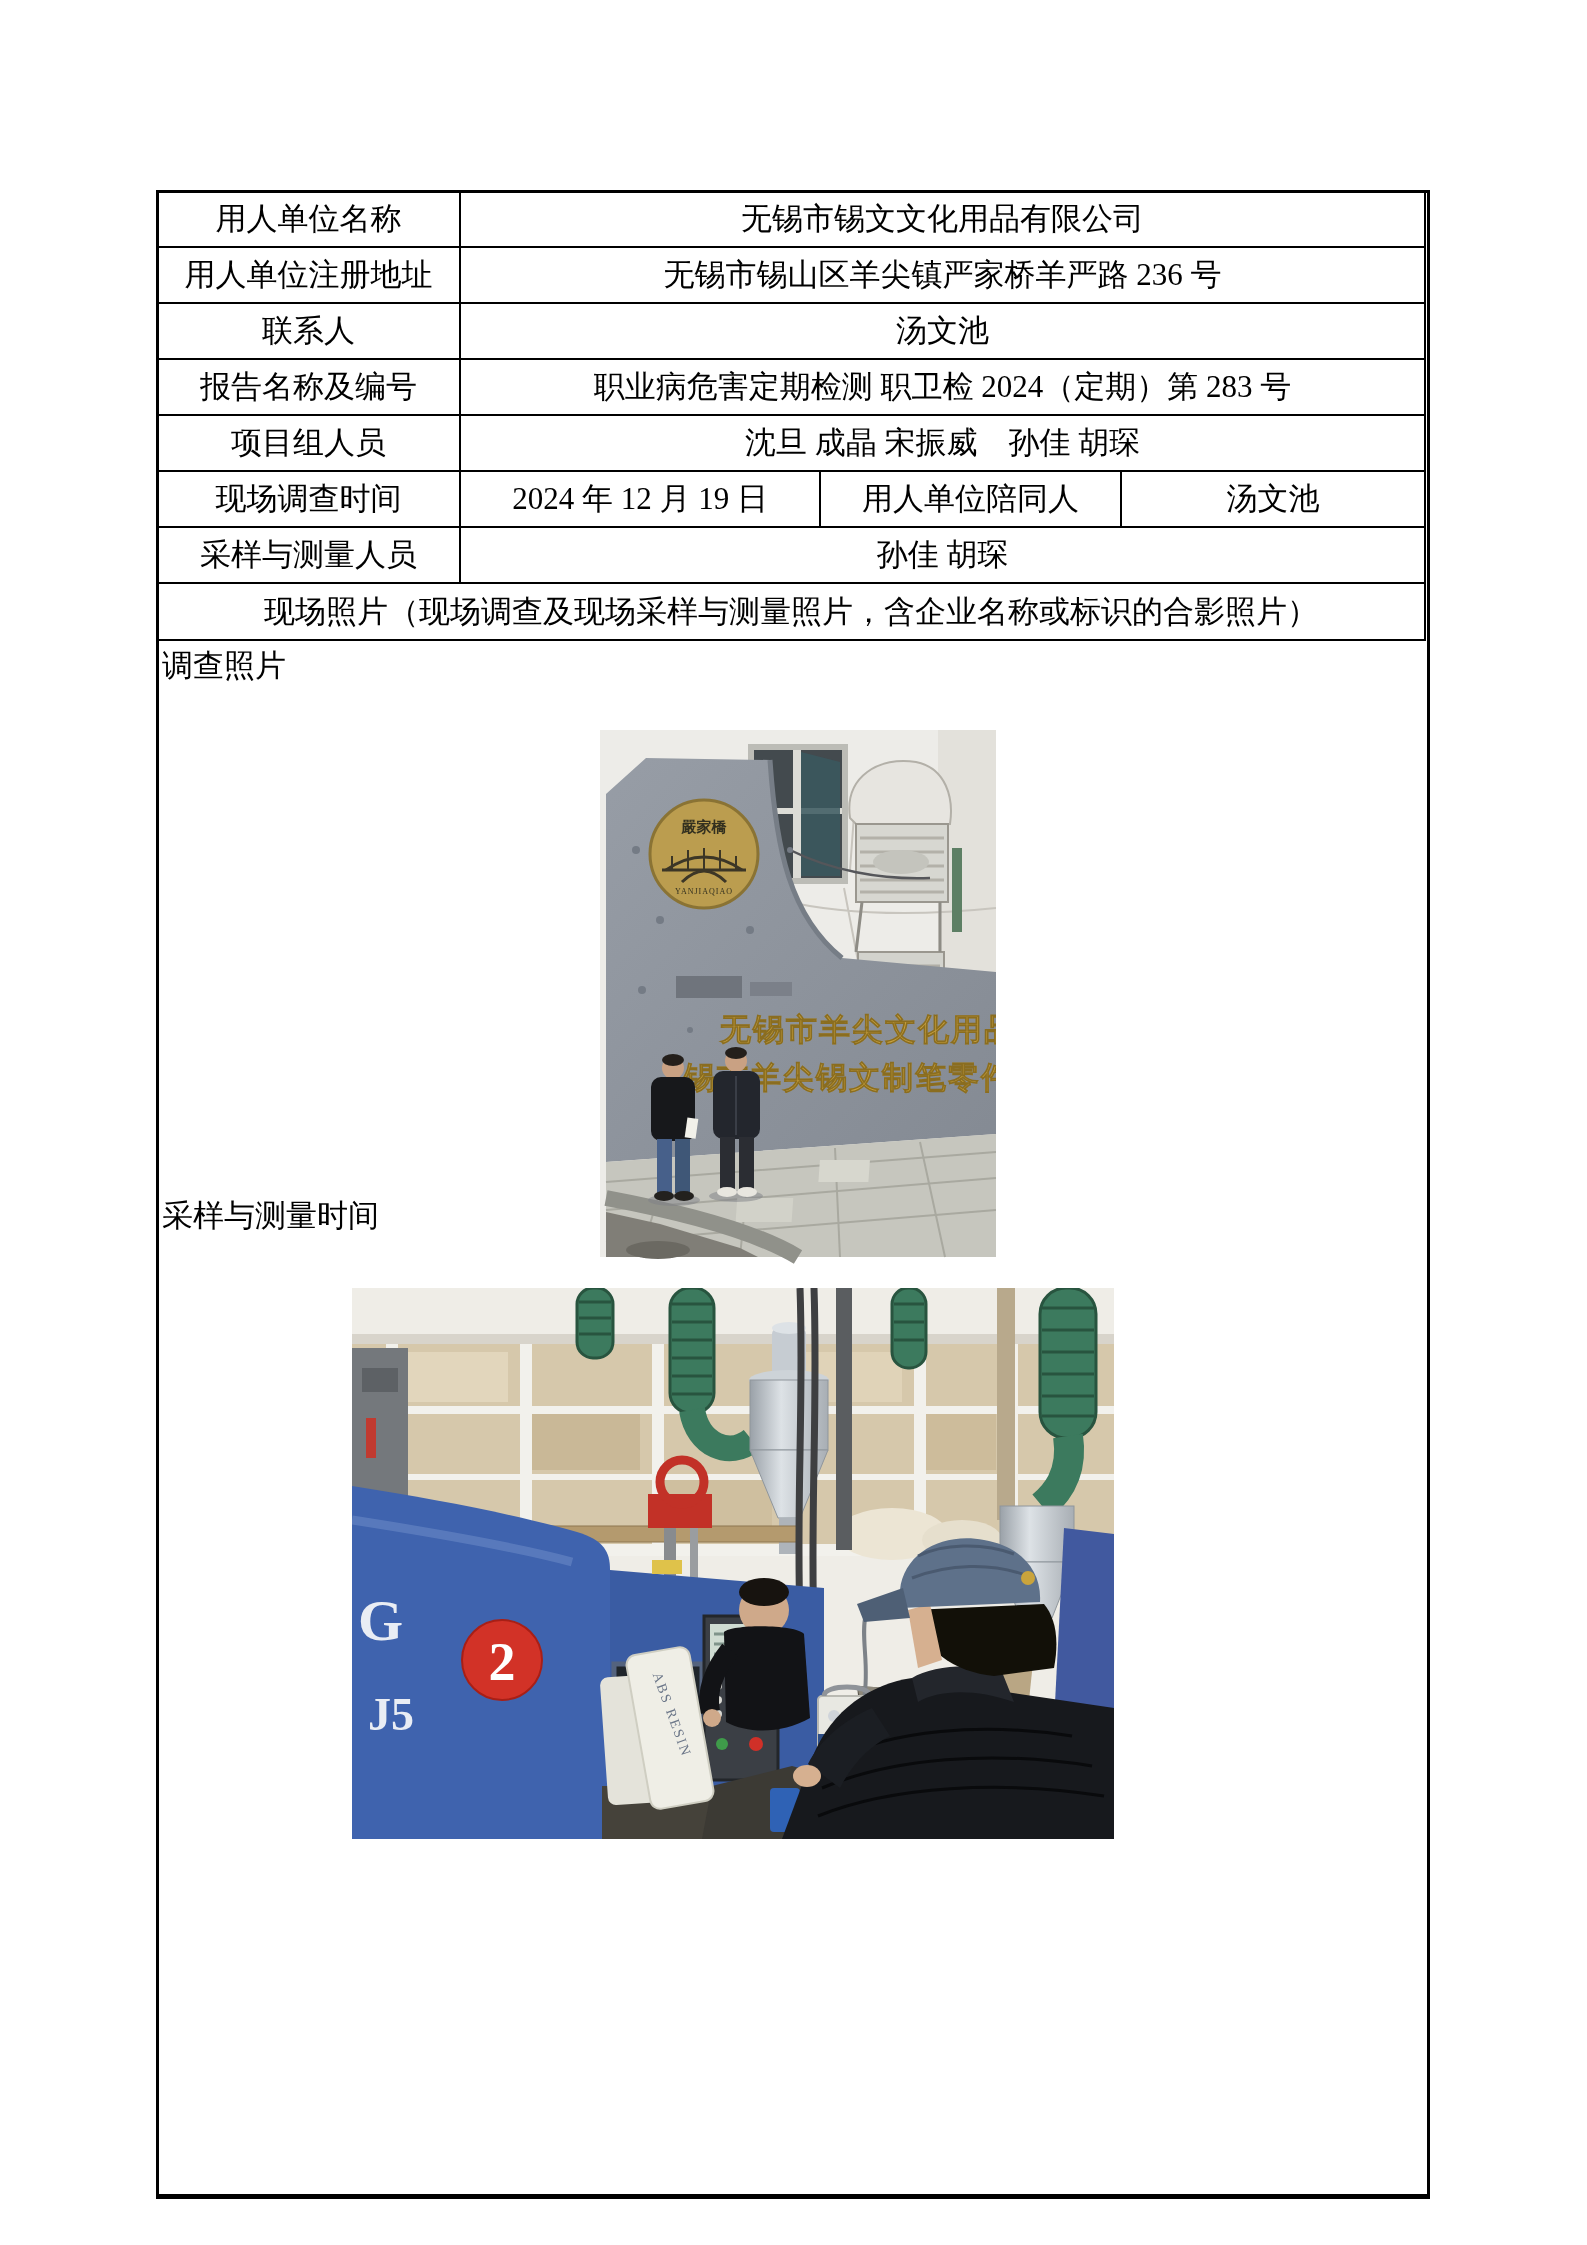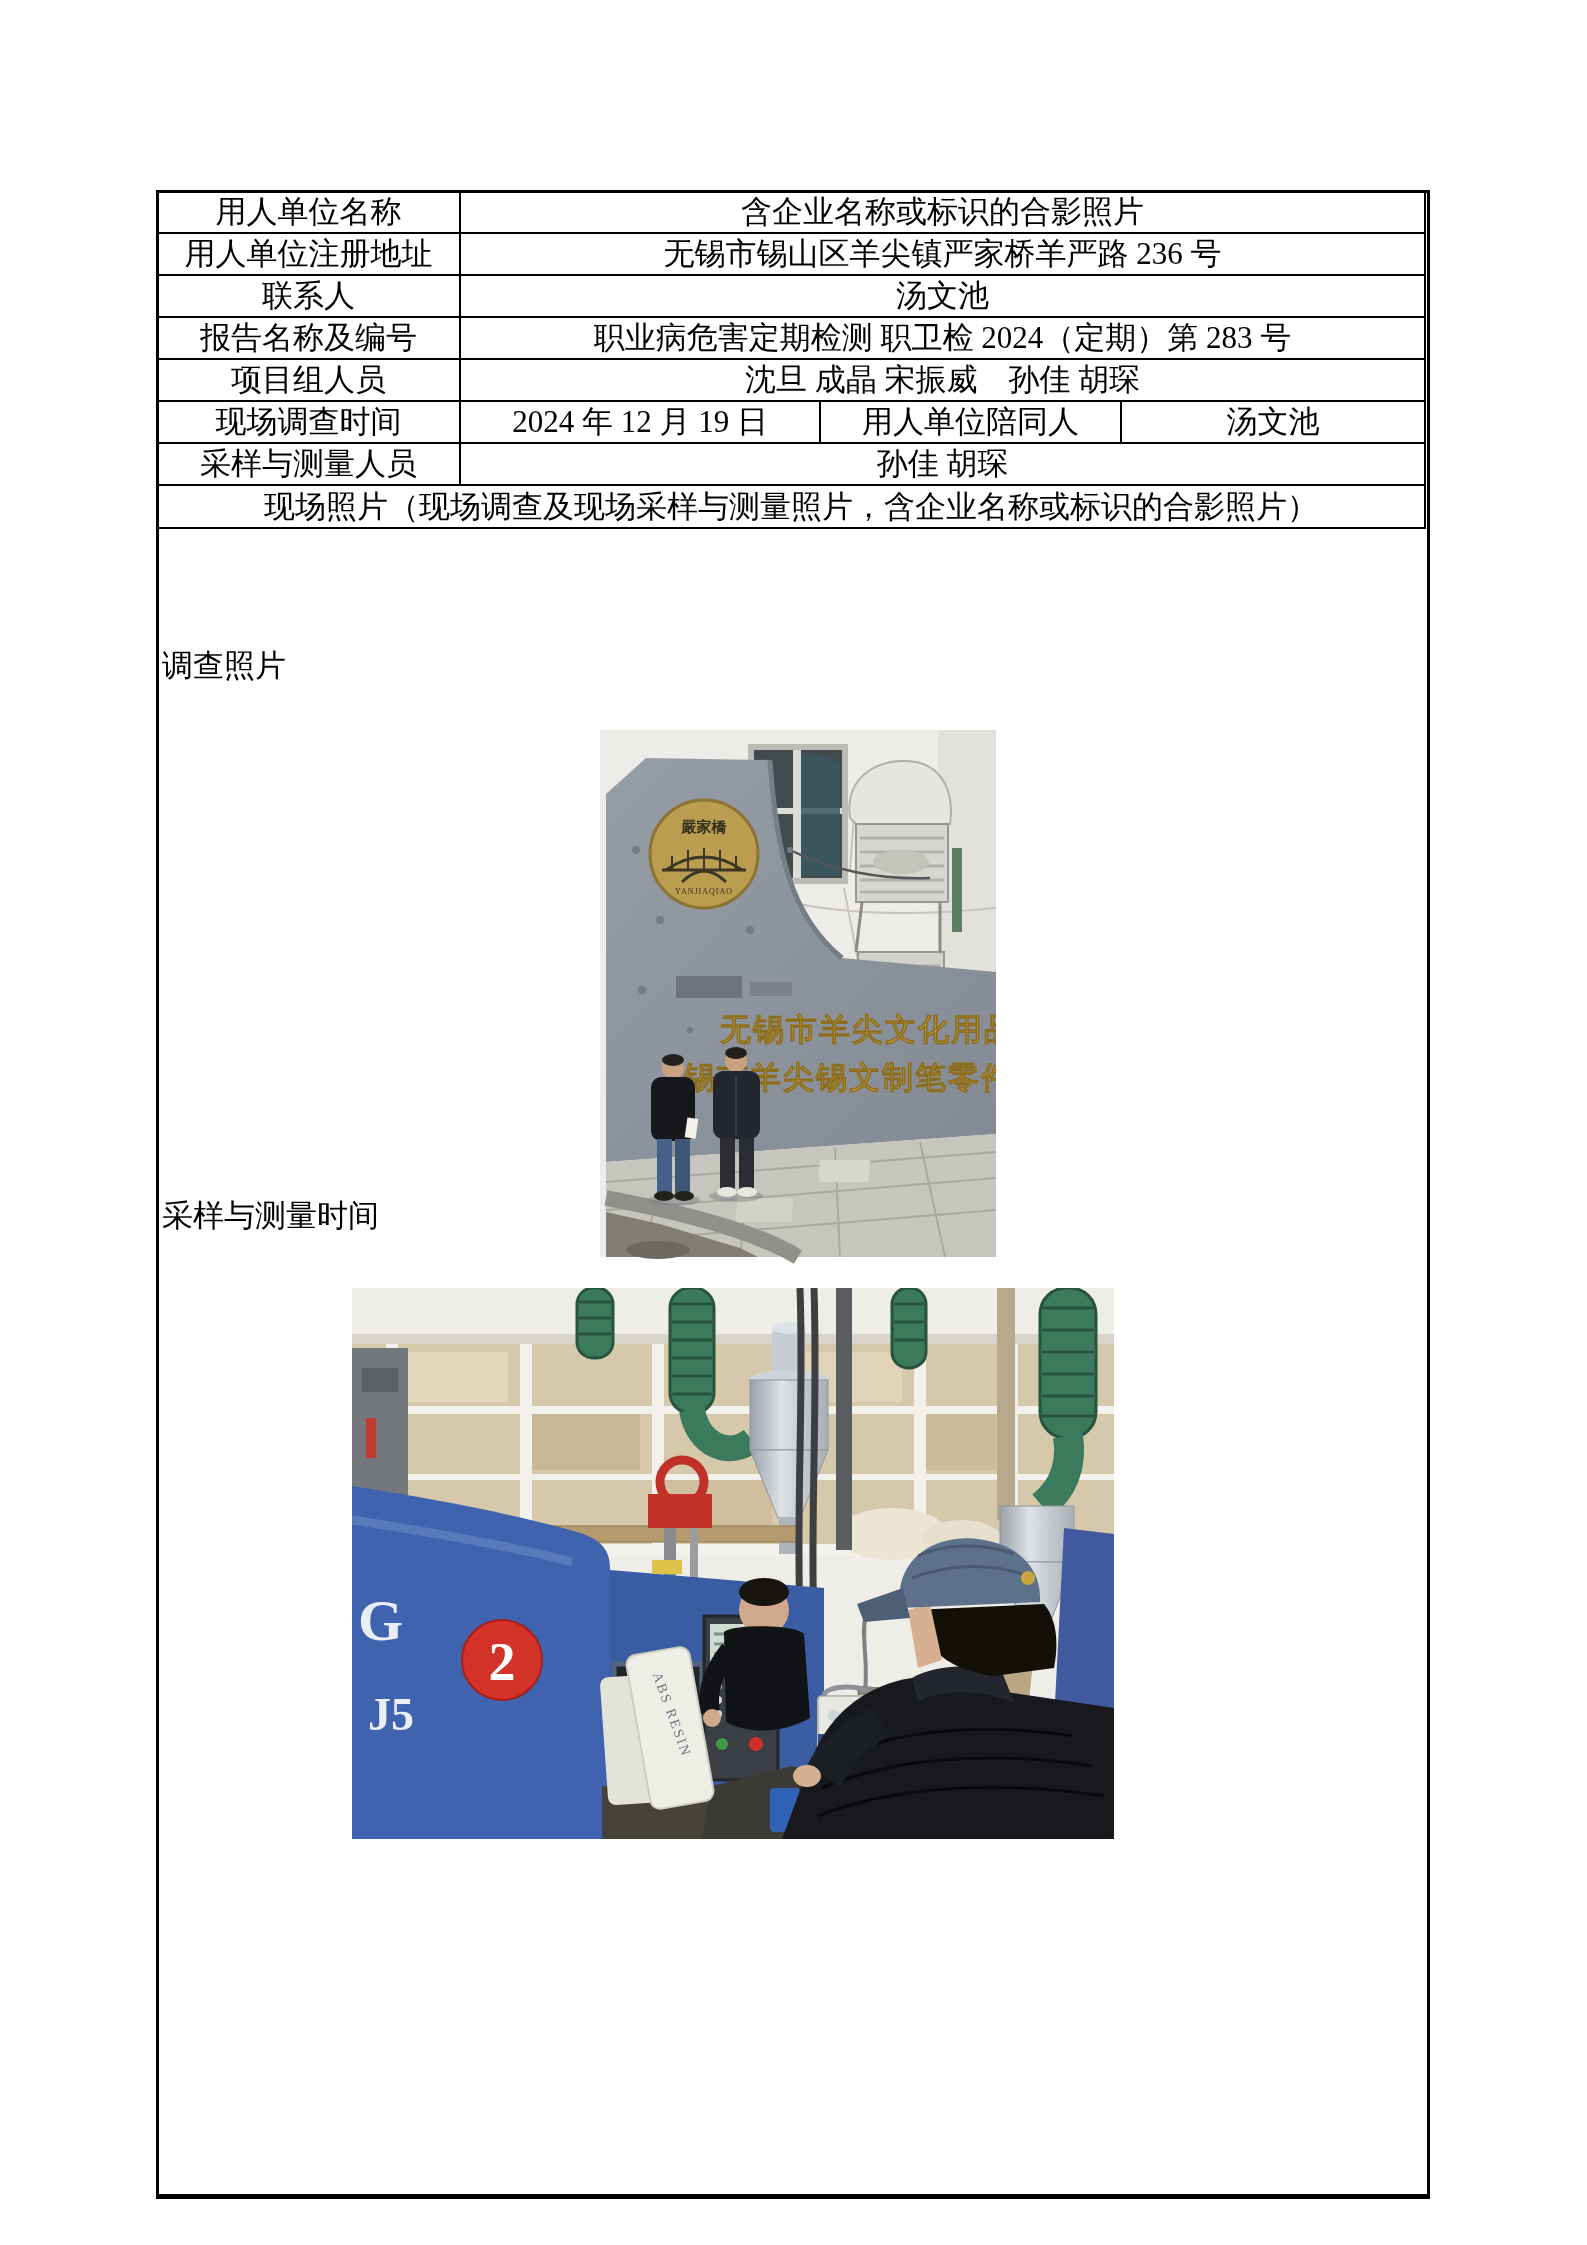--- a/index.html
+++ b/index.html
@@ -14,21 +14,21 @@
     background:#fff;
   }
   table.info{
     position:absolute;left:-3px;top:-3px;width:1268px;
     border-collapse:collapse;table-layout:fixed;
   }
   table.info td{
     border:2px solid #000;
     font-size:31px;line-height:1.15;
     text-align:center;vertical-align:middle;
-    padding:0 4px;height:40px;
+    padding:7px 4px;height:40px;
     white-space:nowrap;overflow:hidden;
   }
   table.info tr.note-row td{height:41px;}
   .section-label{
     position:absolute;left:3px;font-size:31px;white-space:nowrap;
   }
   .photo{position:absolute;overflow:hidden;}
   .photo svg{display:block;width:100%;height:100%;}
   #photo-survey{left:441px;top:465px;width:396px;height:671px;}
   #photo-sampling{left:193px;top:1095px;width:762px;height:551px;}
@@ -43,21 +43,21 @@
   <table class="info">
     <colgroup>
       <col style="width:303px">
         <col style="width:360px">
         <col style="width:301px">
         <col style="width:304px">
     </colgroup>
     <tbody>
         <tr>
       <td>用人单位名称</td>
-      <td colspan="3">含企业名称或标识的合影照片</td>
+      <td colspan="3">无锡市锡文文化用品有限公司</td>
     </tr>
     <tr>
       <td>用人单位注册地址</td>
       <td colspan="3">无锡市锡山区羊尖镇严家桥羊严路 236 号</td>
     </tr>
     <tr>
       <td>联系人</td>
       <td colspan="3">汤文池</td>
     </tr>
     <tr>

